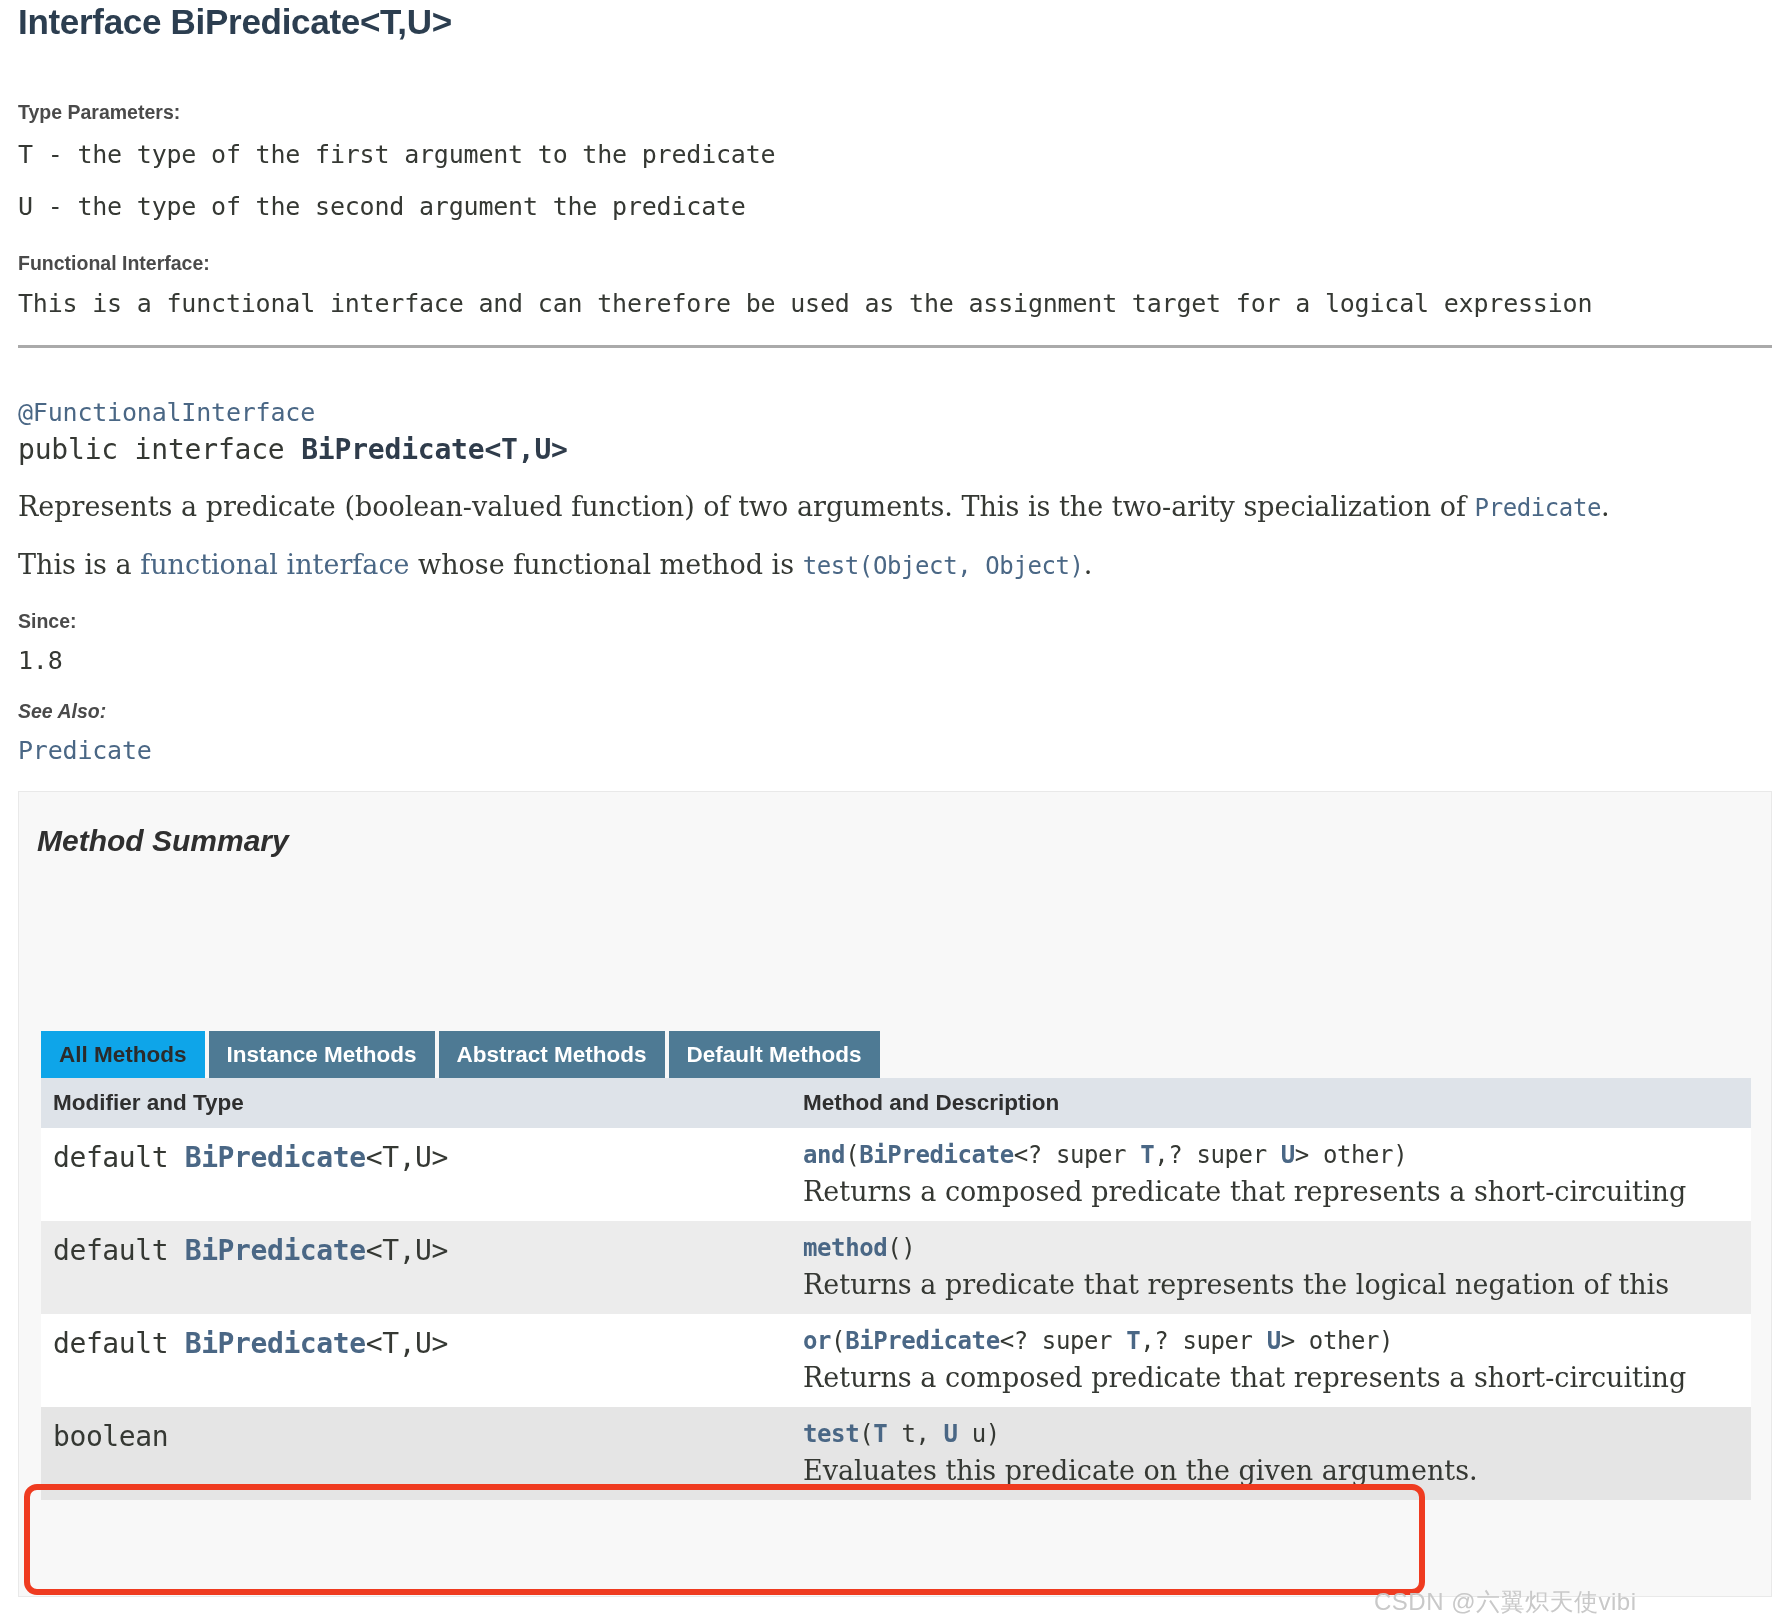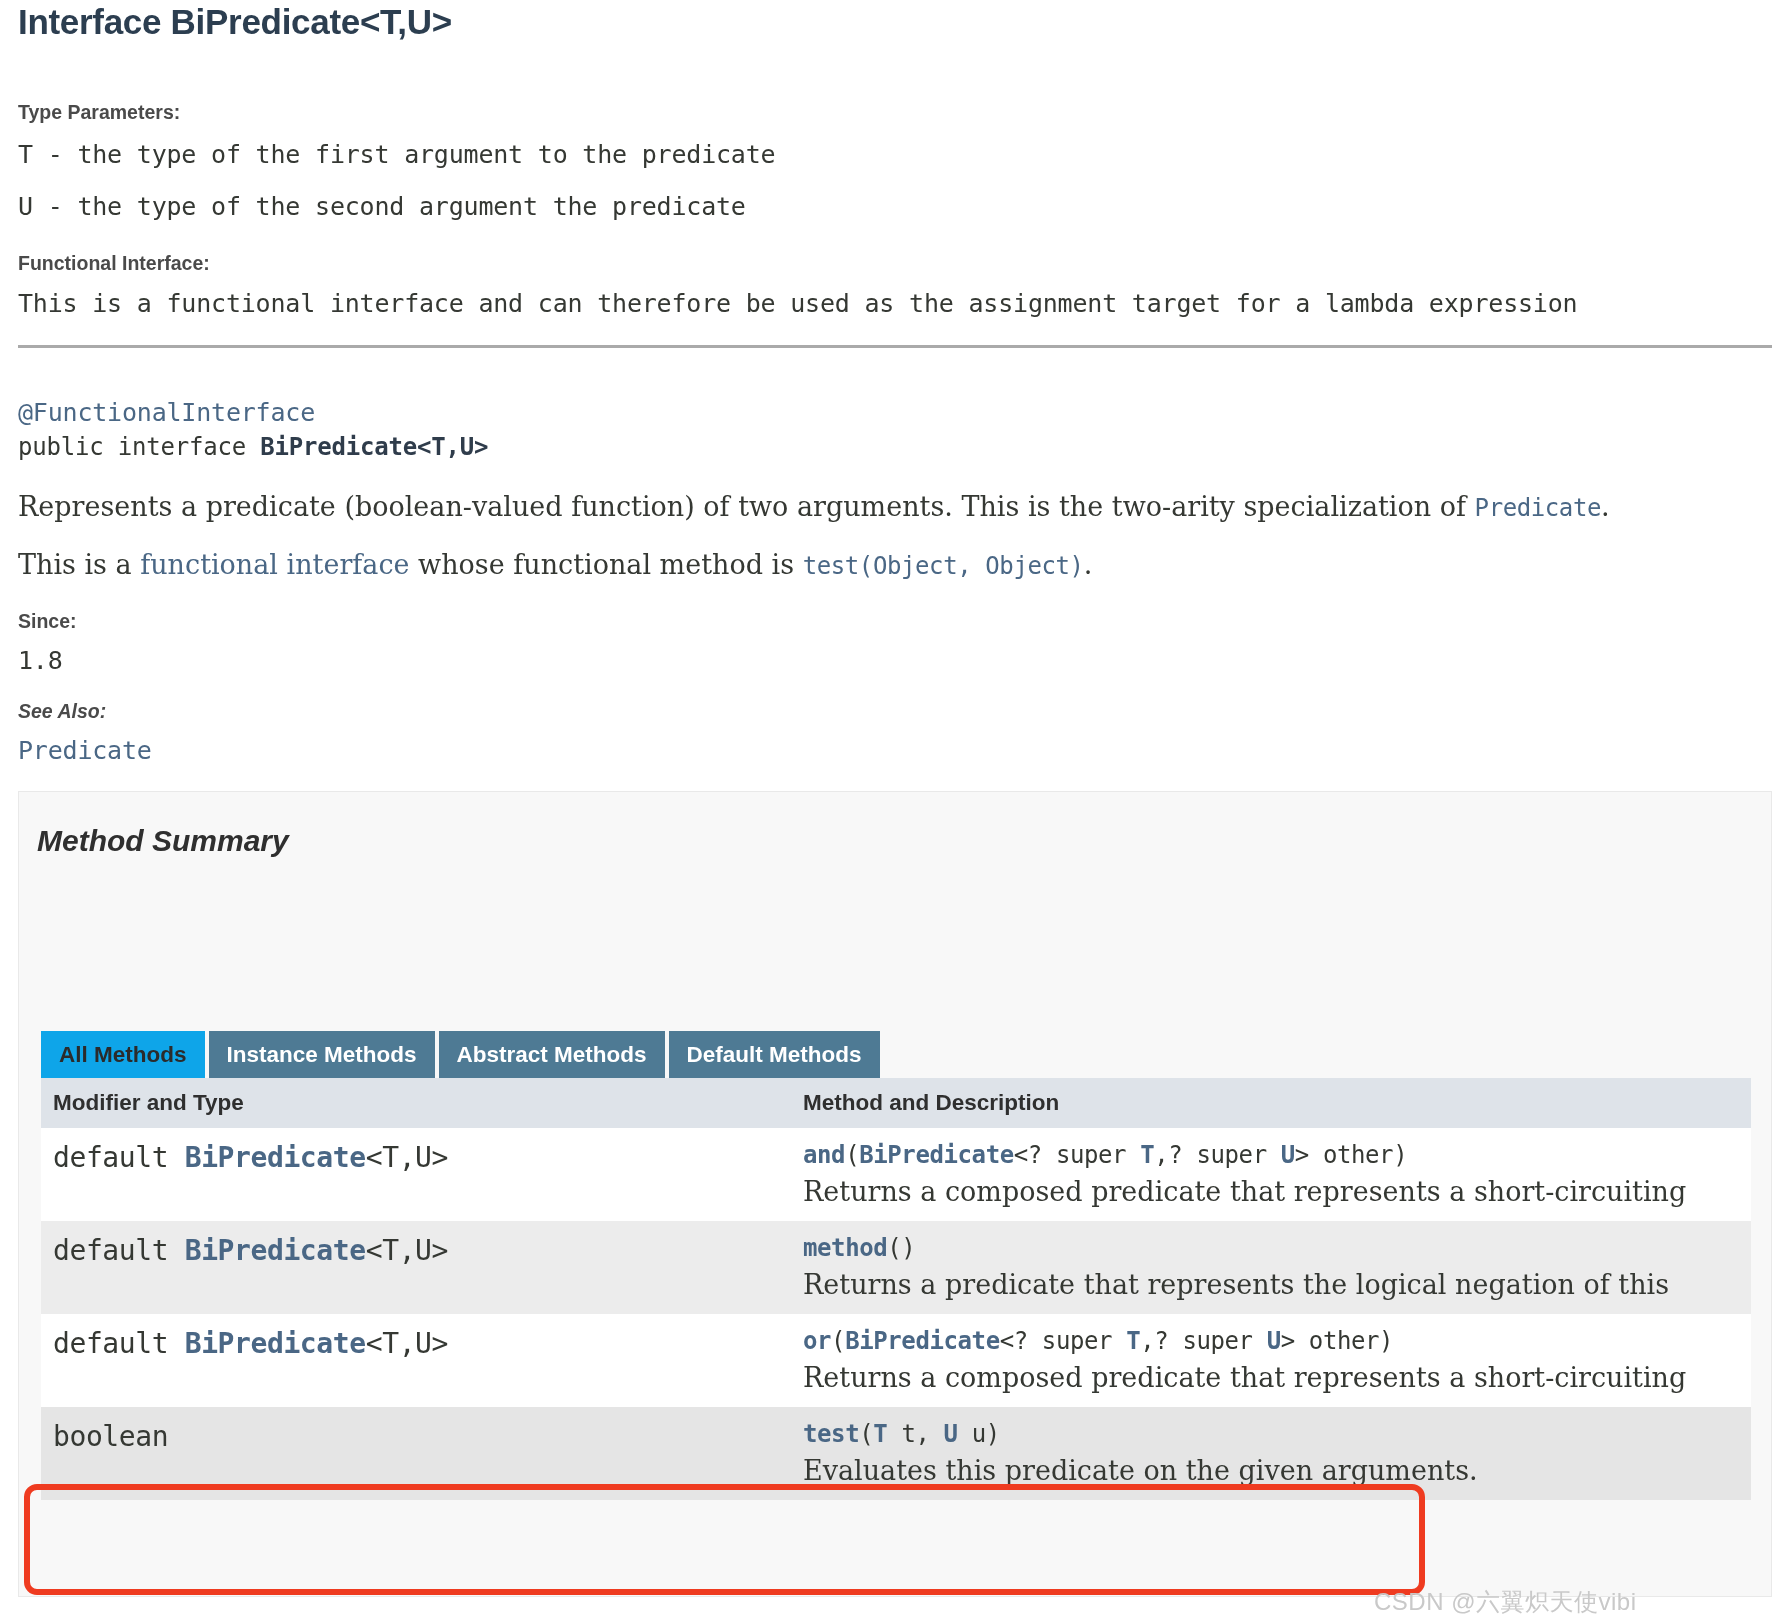--- a/index.html
+++ b/index.html
@@ -75,21 +75,21 @@
     top: 398px;
     font-size: 25px;
     color: #4a6785;
     white-space: nowrap;
     letter-spacing: -0.2px;
   }
   .decl {
     position: absolute;
     left: 18px;
     top: 433px;
-    font-size: 24px;
+    font-size: 28px;
     color: #353833;
     white-space: nowrap;
     letter-spacing: -0.2px;
   }
   .decl b {
     font-weight: bold;
     color: #2f3c4b;
   }
 
   
@@ -248,21 +248,21 @@
 
 <div class="page">
 
   <div class="title">Interface BiPredicate&lt;T,U&gt;</div>
 
   <div class="dt-label" style="top:101px;">Type Parameters:</div>
   <div class="dd-mono mono" style="top:140px;">T - the type of the first argument to the predicate</div>
   <div class="dd-mono mono" style="top:192px;">U - the type of the second argument the predicate</div>
 
   <div class="dt-label" style="top:252px;">Functional Interface:</div>
-  <div class="dd-mono mono" style="top:289px;">This is a functional interface and can therefore be used as the assignment target for a lambda expression</div>
+  <div class="dd-mono mono" style="top:289px;">This is a functional interface and can therefore be used as the assignment target for a logical expression</div>
 
   <div class="divider"></div>
 
   <div class="annotation mono">@FunctionalInterface</div>
   <div class="decl mono"><span>public interface </span><b>BiPredicate&lt;T,U&gt;</b></div>
 
   <div class="para serif" style="top:491px;"><span>Represents a predicate (boolean-valued function) of two arguments. This is the two-arity specialization of </span><span class="lnk-mono">Predicate</span><span>.</span></div>
 
   <div class="para serif" style="top:549px;"><span>This is a </span><span class="lnk">functional interface</span><span> whose functional method is </span><span class="lnk-mono">test(Object, Object)</span><span>.</span></div>
 

